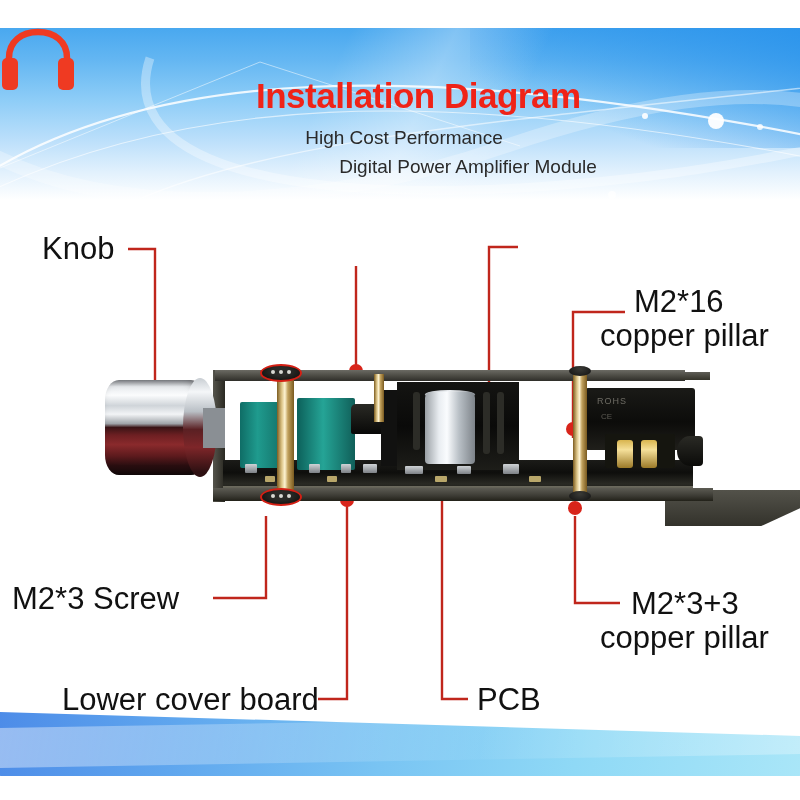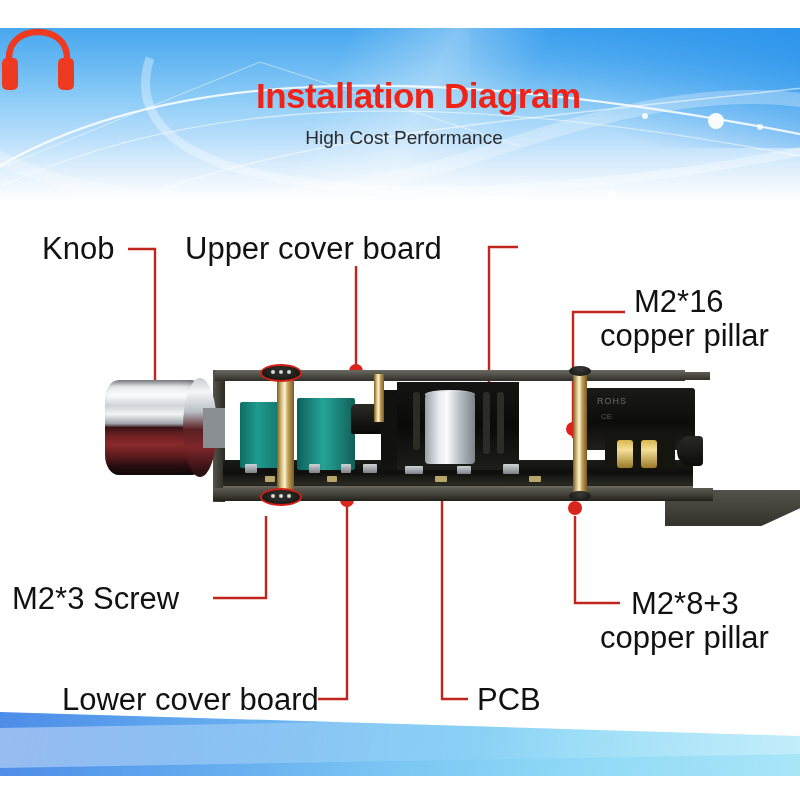--- a/index.html
+++ b/index.html
@@ -140,20 +140,21 @@
     </svg>
 
     <svg id="hp" viewBox="0 0 76 66">
       <path d="M9 44 V30 C9 13 22 4 38 4 C54 4 67 13 67 30 V44" stroke="#ef3a22" stroke-width="6.5" fill="none" stroke-linecap="round"></path>
       <rect x="2" y="30" width="16" height="32" rx="5" fill="#ef3a22"></rect>
       <rect x="58" y="30" width="16" height="32" rx="5" fill="#ef3a22"></rect>
     </svg>
 
     <div class="ttl">Installation Diagram</div>
     <div class="sub1">High Cost Performance</div>
+    <div class="sub2">Digital Power Amplifier Module</div>
   </div>
 
   <svg id="leads">
     <g stroke="#c0261c" stroke-width="2.4" fill="none">
 
       <path d="M128,249 L155,249 L155,420"></path>
 
       <path d="M356,266 L356,370"></path>
 
       <path d="M518,247 L489,247 L489,428"></path>
@@ -245,29 +246,28 @@
     </div>
     <div class="screwmark sm2">
       <i style="left:9px"></i>
         <i style="left:17px"></i>
         <i style="left:25px"></i>
     </div>
   </div>
 
   <div class="lbl" style="left:42px;top:235px;">Knob</div>
 
-  <div class="lbl" style="left:185px;top:235px;">Upper cover board</div>
 
 
   <div class="lbl" style="left:634px;top:288px;">M2*16</div>
   <div class="lbl" style="left:600px;top:322px;">copper pillar</div>
 
   <div class="lbl" style="left:12px;top:585px;">M2*3 Screw</div>
 
-  <div class="lbl" style="left:631px;top:590px;">M2*8+3</div>
+  <div class="lbl" style="left:631px;top:590px;">M2*3+3</div>
   <div class="lbl" style="left:600px;top:624px;">copper pillar</div>
 
   <div class="lbl" style="left:62px;top:686px;">Lower cover board</div>
 
   <div class="lbl" style="left:477px;top:686px;">PCB</div>
 
   <div id="footband">
     <div class="g1"></div>
     <div class="g2"></div>
   </div>

